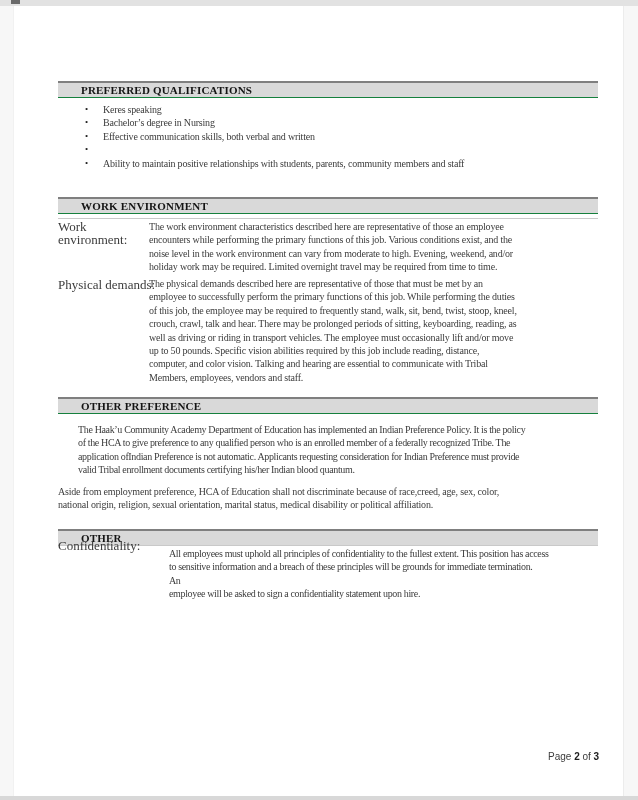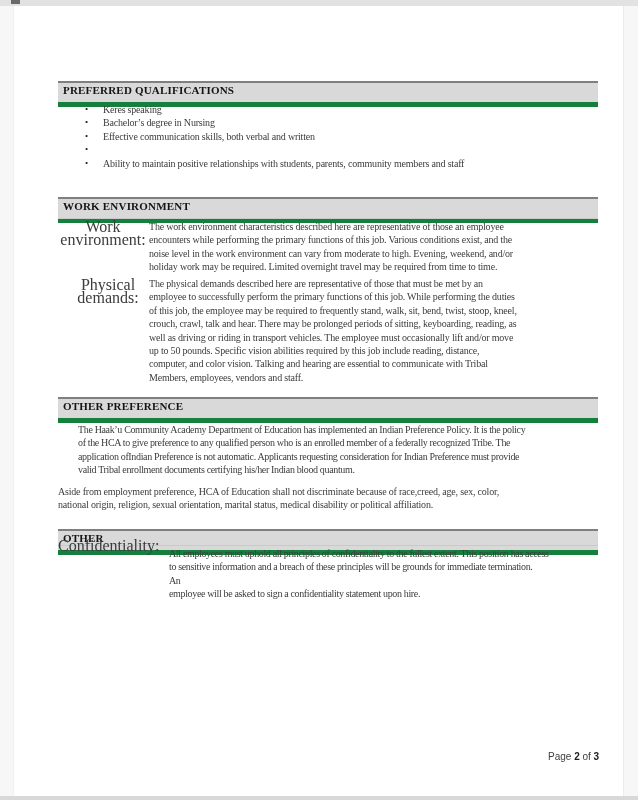--- a/index.html
+++ b/index.html
@@ -26,41 +26,41 @@
   .bottom-band {
     position: absolute; left: 0; top: 796px; width: 638px; height: 4px;
     background: #d8d8d8;
   }
   .scroll-track {
     position: absolute; left: 624px; top: 6px; width: 14px; height: 790px;
     background: #f7f7f7;
   }
   
   .bar {
-    position: absolute; left: 44px; width: 540px; height: 26px;
+    position: absolute; left: 44px; width: 540px; height: 17px;
     background: #d9d9d9;
     border-top: 2px solid #7f7f7f;
-    border-bottom: 5px solid #15803d;
+    border-bottom: 1px solid #15803d;
     font-weight: bold; font-size: 11px; line-height: 15px;
-    color: #141414; padding-left: 5px;
+    color: #141414; padding-left: 23px;
     letter-spacing: 0.2px;
   }
   .rule {
     position: absolute; left: 44px; width: 540px; height: 1px;
     background: #c9c9c9;
   }
   .para {
     position: absolute;
     font-size: 10px; line-height: 13.4px; letter-spacing: -0.2px;
     color: #3c3c3c; white-space: pre-line;
   }
   .para.tight { letter-spacing: -0.35px; margin-left: 20px; }
   .label {
     position: absolute;
-    font-size: 16px; line-height: 12.5px; color: #3c3c3c; text-align: center;
+    font-size: 13px; line-height: 12.5px; color: #3c3c3c;
   }
   .bullets {
     position: absolute; left: 44px; top: 97px; width: 540px;
     list-style: none;
   }
   .bullets li {
     display: flex; font-size: 10px; line-height: 13.4px;
     letter-spacing: -0.2px; color: #3c3c3c;
     padding-left: 27px;
   }

